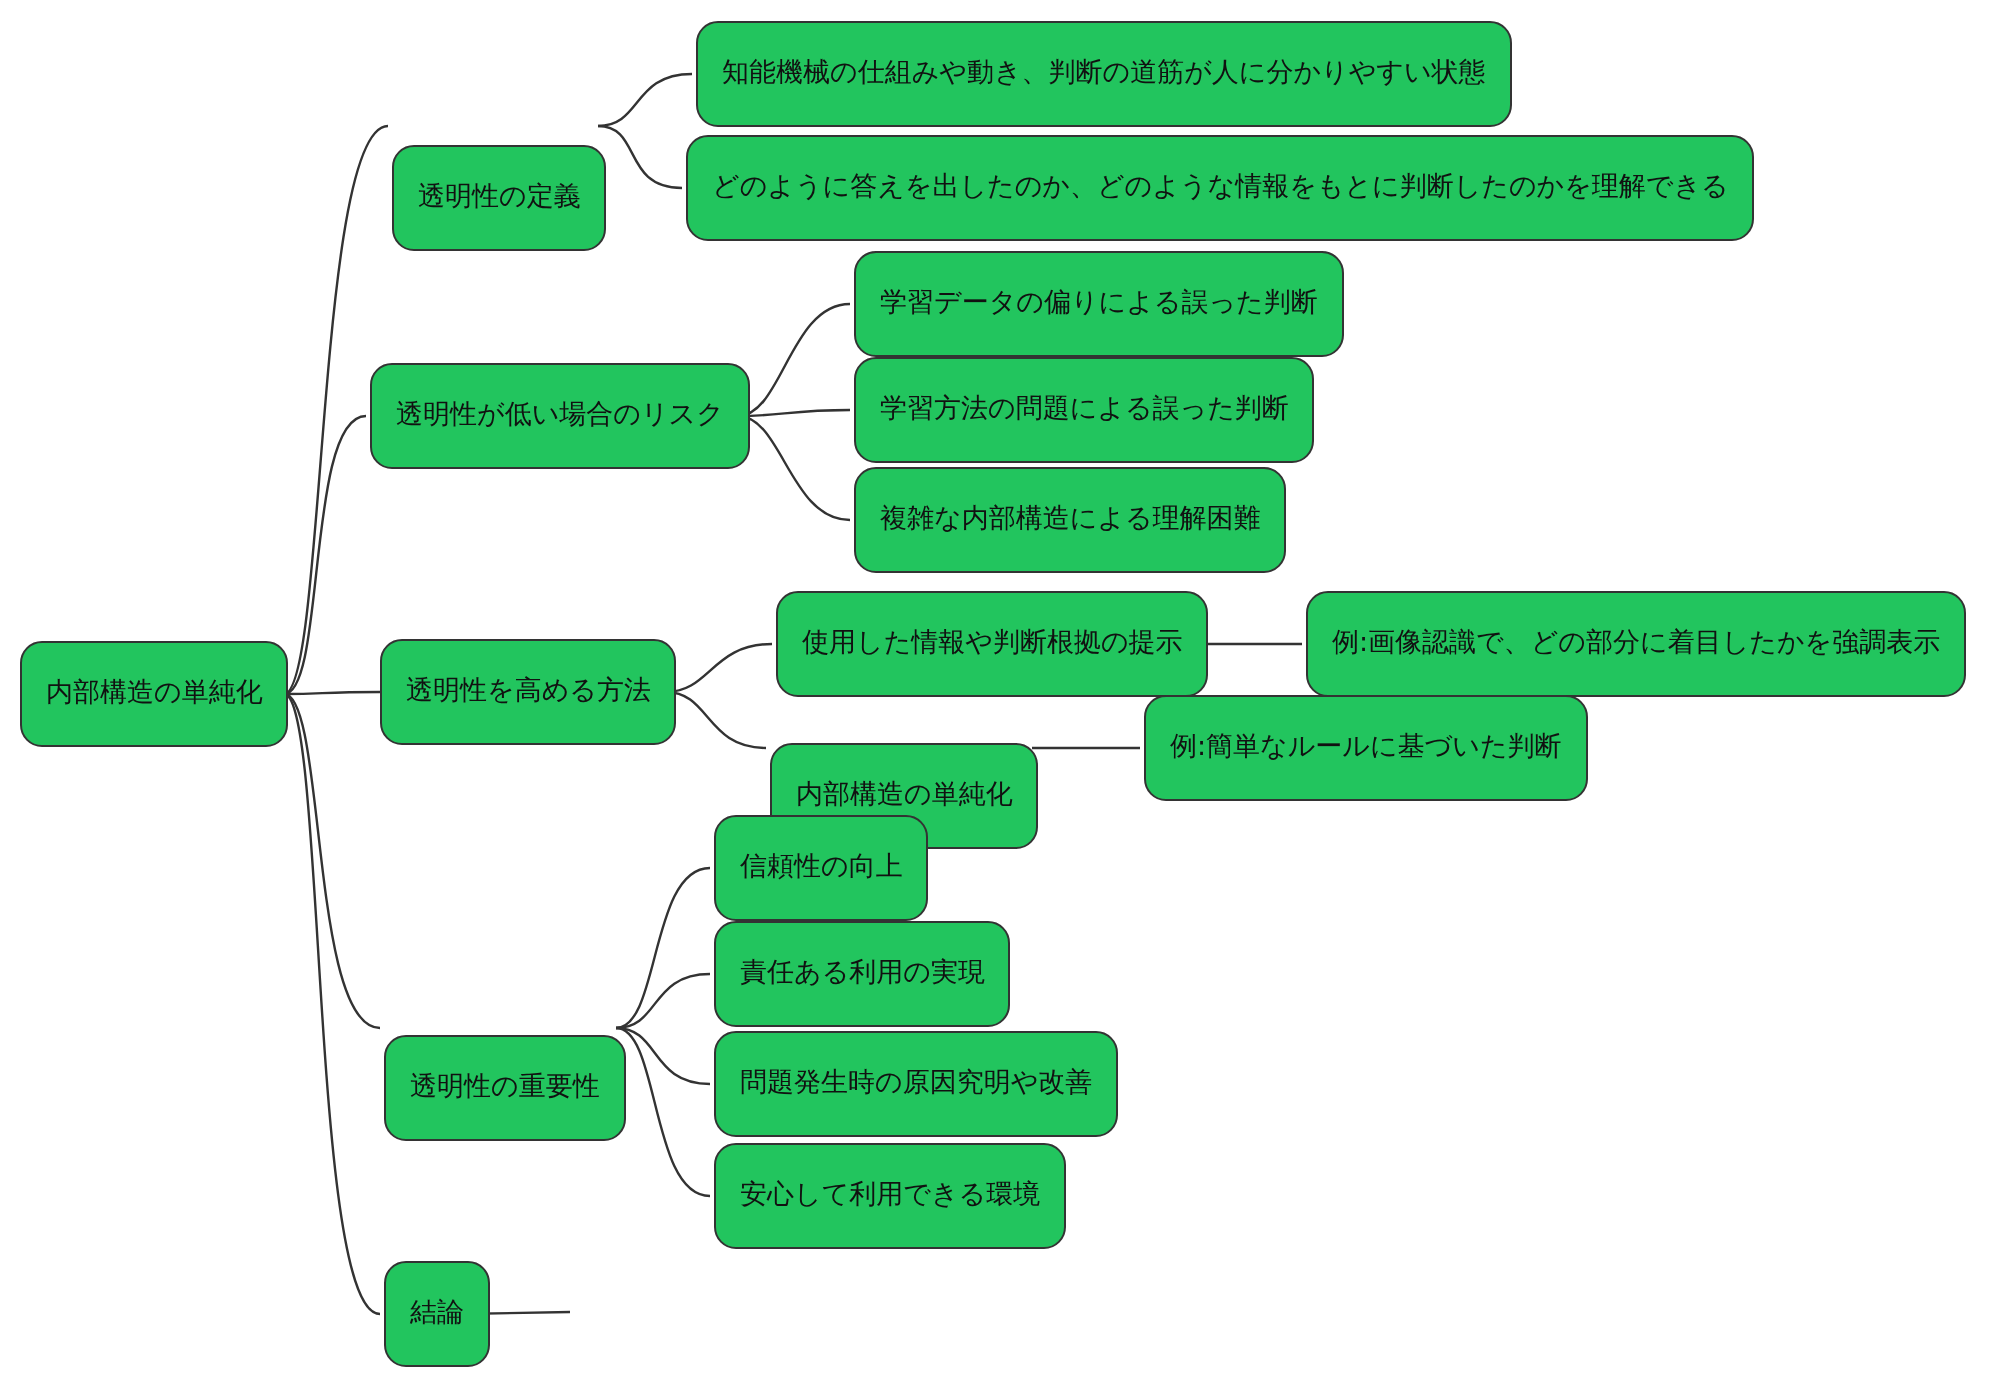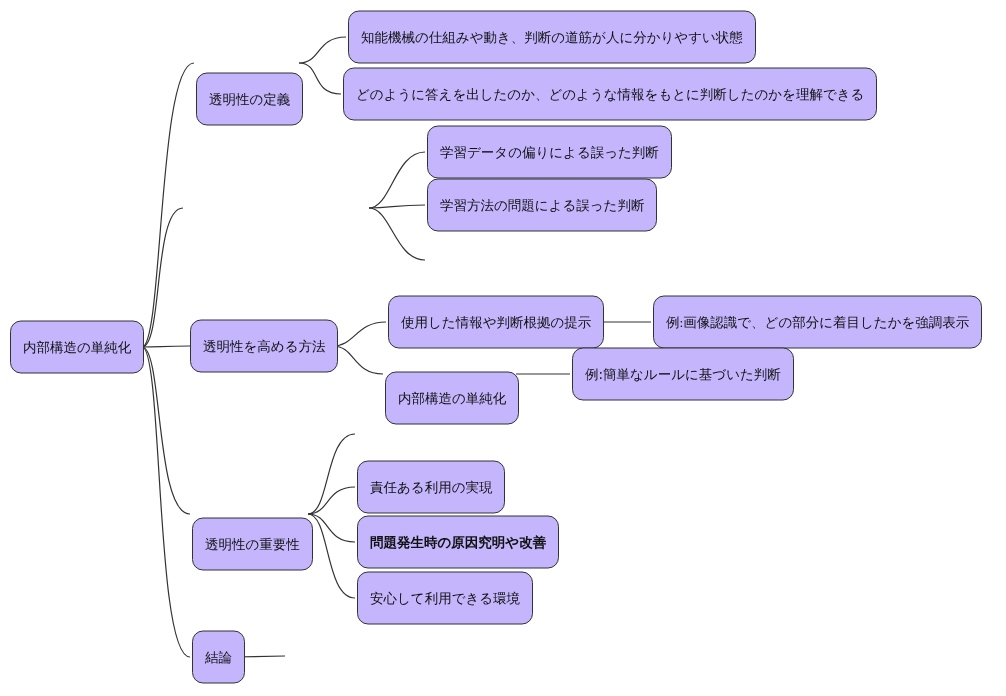--- a/index.html
+++ b/index.html
@@ -23,21 +23,21 @@
     height: 696px;
   }
   #wires path {
     fill: none;
     stroke: #333333;
     stroke-width: 1.2;
   }
   .node {
     position: absolute;
     transform: translateY(-50%);
-    background: #c4b5fd;
+    background: #22c55e;
     border: 1.6px solid #333333;
     border-radius: 11px;
     padding: 17px 12px;
     font-size: 13.5px;
     line-height: 17px;
     color: #111111;
     white-space: nowrap;
     box-sizing: border-box;
   }
 </style>
@@ -73,29 +73,32 @@
 
     <path d="M230,657 L285,656"></path>
   </svg>
 
   <div class="node" style="left:10px;  top:347px;">内部構造の単純化</div>
 
   <div class="node" style="left:196px; top:63px;margin-top:36px;">透明性の定義</div>
   <div class="node" style="left:348px; top:37px;">知能機械の仕組みや動き、判断の道筋が人に分かりやすい状態</div>
   <div class="node" style="left:343px; top:94px;">どのように答えを出したのか、どのような情報をもとに判断したのかを理解できる</div>
 
+  <div class="node" style="left:185px; top:208px;">透明性が低い場合のリスク</div>
   <div class="node" style="left:427px; top:152px;">学習データの偏りによる誤った判断</div>
   <div class="node" style="left:427px; top:205px;">学習方法の問題による誤った判断</div>
+  <div class="node" style="left:427px; top:260px;">複雑な内部構造による理解困難</div>
 
   <div class="node" style="left:190px; top:346px;">透明性を高める方法</div>
   <div class="node" style="left:388px; top:322px;">使用した情報や判断根拠の提示</div>
-  <div class="node" style="left:653px; top:322px;font-family:Liberation Serif, serif;">例:画像認識で、どの部分に着目したかを強調表示</div>
+  <div class="node" style="left:653px; top:322px;">例:画像認識で、どの部分に着目したかを強調表示</div>
   <div class="node" style="left:385px; top:374px;margin-top:24px;">内部構造の単純化</div>
   <div class="node" style="left:572px; top:374px;">例:簡単なルールに基づいた判断</div>
 
   <div class="node" style="left:192px; top:514px;margin-top:30px;">透明性の重要性</div>
+  <div class="node" style="left:357px; top:434px;">信頼性の向上</div>
   <div class="node" style="left:357px; top:487px;">責任ある利用の実現</div>
-  <div class="node" style="left:357px; top:542px;font-weight:bold;">問題発生時の原因究明や改善</div>
+  <div class="node" style="left:357px; top:542px;">問題発生時の原因究明や改善</div>
   <div class="node" style="left:357px; top:598px;">安心して利用できる環境</div>
 
   <div class="node" style="left:192px; top:657px;">結論</div>
 
 </div>
 
 </body></html>

